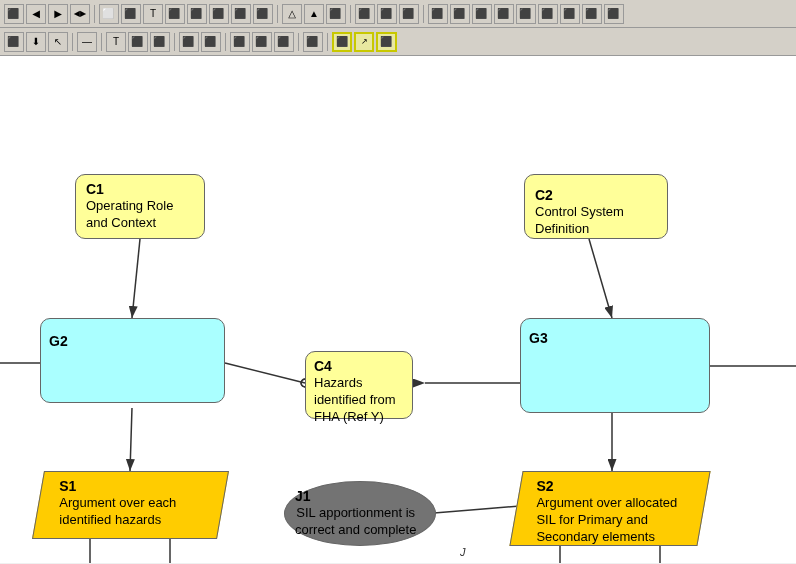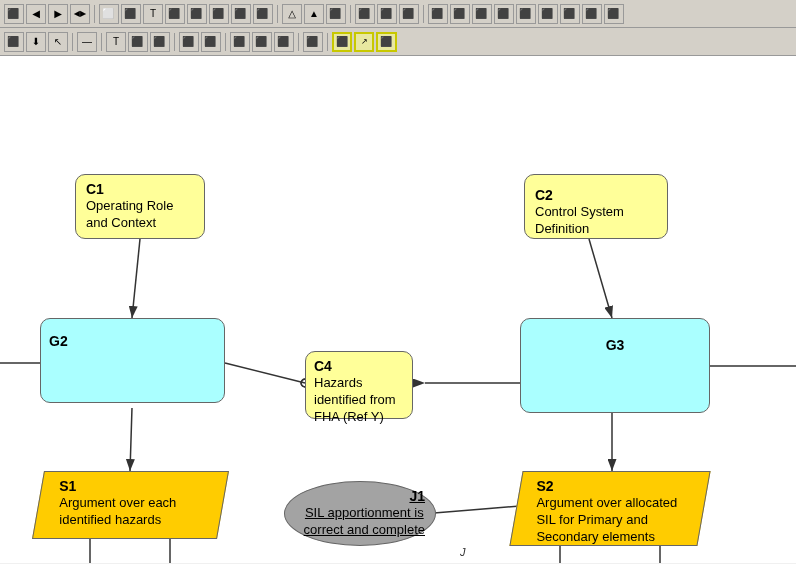--- a/index.html
+++ b/index.html
@@ -90,29 +90,28 @@
       background: #ffff99;
     }
 
     
     .cyan-node {
       background: #aaffff;
     }
 
     
     .ellipse-node {
-      background: #a3a3a3;
+      background: #737373;
       border: 1.5px solid #666;
       border-radius: 50%;
       display: flex;
       flex-direction: column;
-      align-items: flex-end;
+      align-items: flex-start;
       justify-content: center;
       text-align: center;
-      text-decoration: underline;
     }
 
     
     .connections-svg {
       position: absolute;
       top: 0;
       left: 0;
       width: 796px;
       height: 507px;
       pointer-events: none;
@@ -241,21 +240,21 @@
     </div>
   </div>
 
   <div class="node" style="left:40px; top:262px; width:185px; height:90px;">
     <div class="rounded-rect cyan-node" style="width:185px; min-height:85px; padding:14px 8px;">
       <div class="node-label">G2</div>
     </div>
   </div>
 
   <div class="node" style="left:520px; top:262px; width:190px; height:98px;">
-    <div class="rounded-rect cyan-node" style="width:190px; min-height:95px; padding:18px 8px;text-align:center;">
+    <div class="rounded-rect cyan-node" style="width:190px; min-height:95px; padding:11px 8px;">
       <div class="node-label">G3</div>
     </div>
   </div>
 
   <div class="node" style="left:305px; top:295px; width:120px; height:68px;">
     <div class="rounded-rect yellow-node" style="width:108px; min-height:65px; padding:6px 8px;">
       <div class="node-label">C4</div>
       <div class="node-text">Hazards<br>identified from<br>FHA (Ref Y)</div>
     </div>
   </div>

